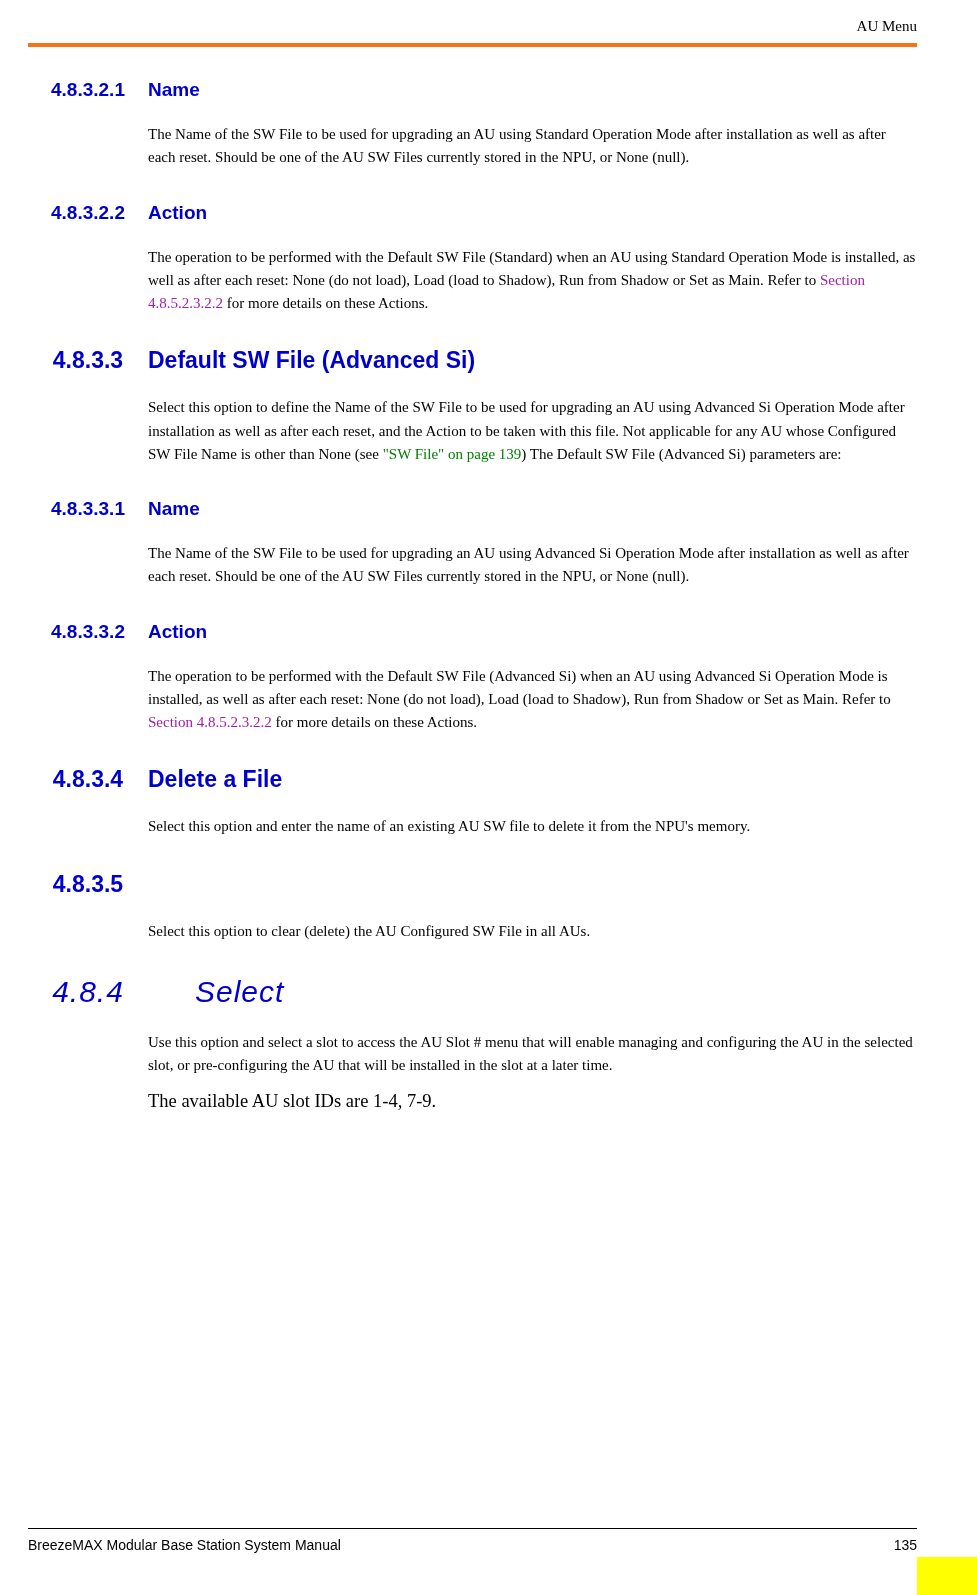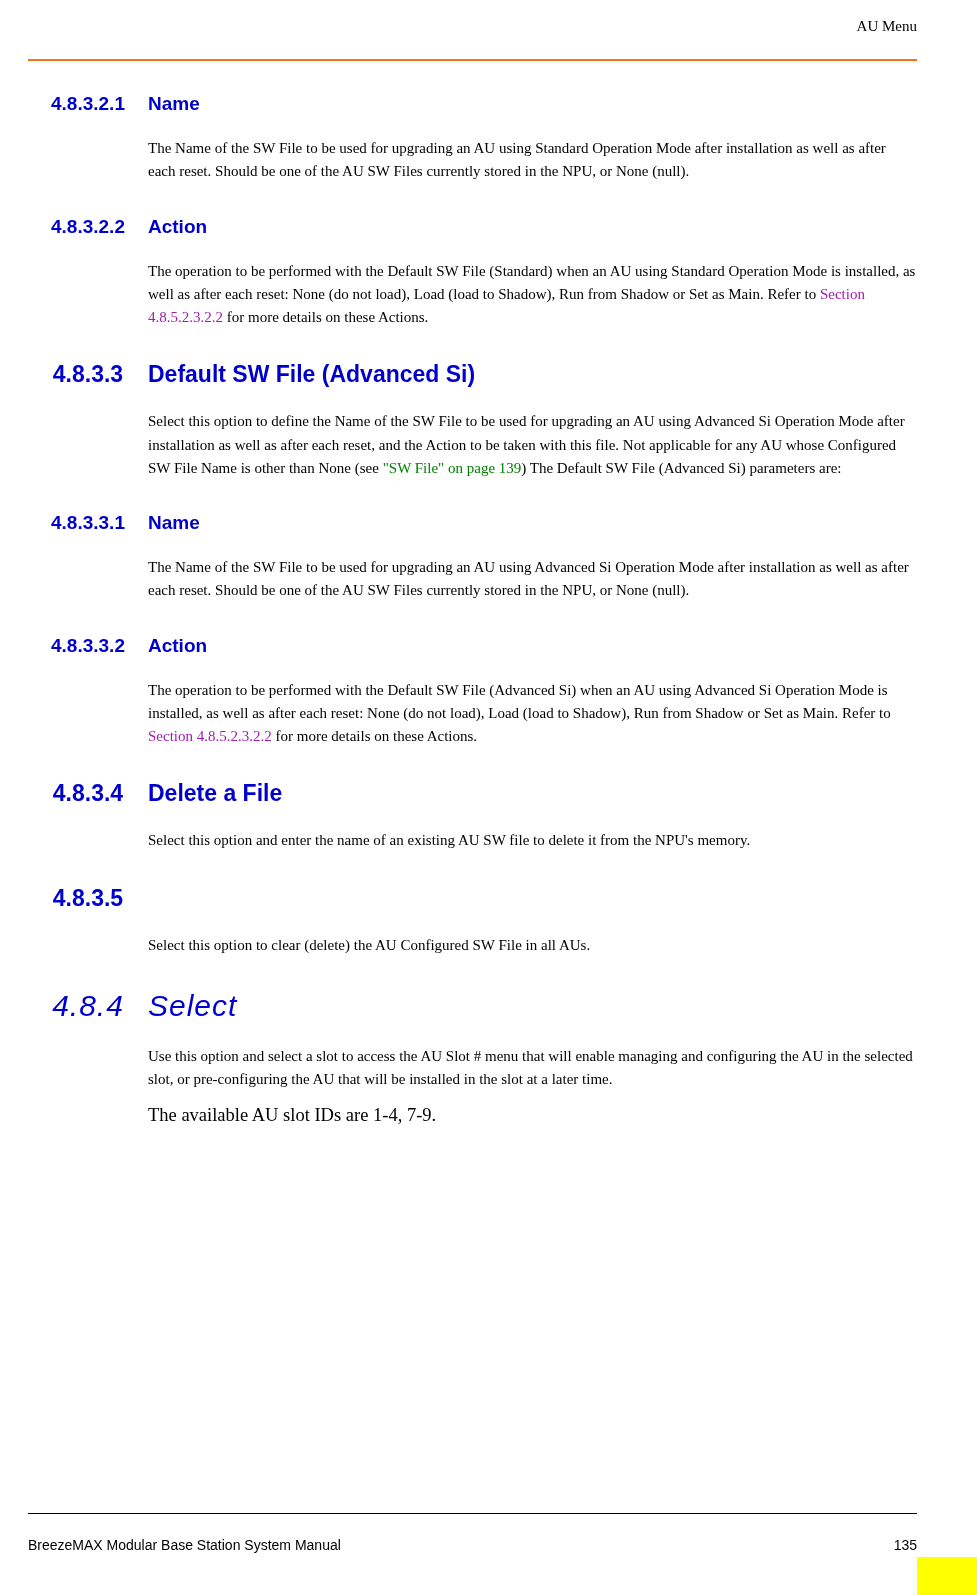--- a/index.html
+++ b/index.html
@@ -14,22 +14,22 @@
       margin: 0 auto;
       padding: 0;
       position: relative;
       min-height: 1595px;
     }
     .page {
       padding: 18px 60px 0 28px;
     }
     .header {
       text-align: right;
-      padding-bottom: 24px;
-      border-bottom: 2px solid #f97316;
+      padding-bottom: 8px;
+      border-bottom: 4px solid #f97316;
       font-size: 15px;
     }
     .section {
       margin-top: 32px;
       display: flex;
       align-items: baseline;
       text-align: center;
     }
     .section-num {
       color: #0000cc;
@@ -86,21 +86,21 @@
     }
     .green-ref {
       color: #008000;
     }
     .footer {
       position: absolute;
       bottom: 42px;
       left: 28px;
       right: 60px;
       border-top: 1px solid #000;
-      padding-top: 23px;
+      padding-top: 8px;
       font-family: Arial, sans-serif;
       font-size: 14px;
       display: flex;
       justify-content: space-between;
     }
     .footer-marks {
       position: absolute;
       bottom: 0;
       right: 0;
       display: flex;
@@ -158,21 +158,21 @@
     <span class="section-num section-num-med">4.8.3.4</span>
     <span class="section-title section-title-med">Delete a File</span>
   </div>
   <div class="body-text">Select this option and enter the name of an existing AU SW file to delete it from the NPU's memory.</div>
 
   <div class="section">
     <span class="section-num section-num-med">4.8.3.5</span>
   </div>
   <div class="body-text">Select this option to clear (delete) the AU Configured SW File in all AUs.</div>
 
-  <div class="section" style="">
+  <div class="section" style="gap:47px;">
     <span class="section-num section-num-large">4.8.4</span>
     <span class="section-title section-title-large">Select</span>
   </div>
   <div class="body-text">Use this option and select a slot to access the AU Slot # menu that will enable managing and configuring the AU in the selected slot, or pre-configuring the AU that will be installed in the slot at a later time.</div>
   <div class="body-text-2">The available AU slot IDs are 1-4, 7-9.</div>
 </div>
 
 <div class="footer">
   <span>BreezeMAX Modular Base Station System Manual</span>
   <span>135</span>

